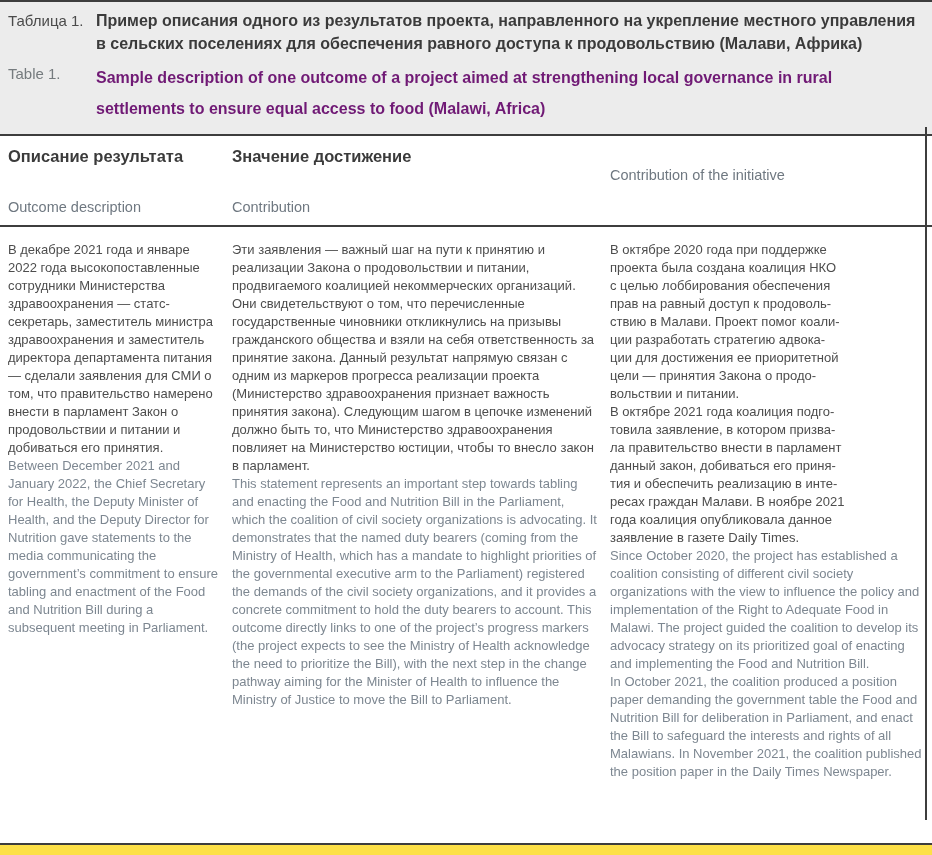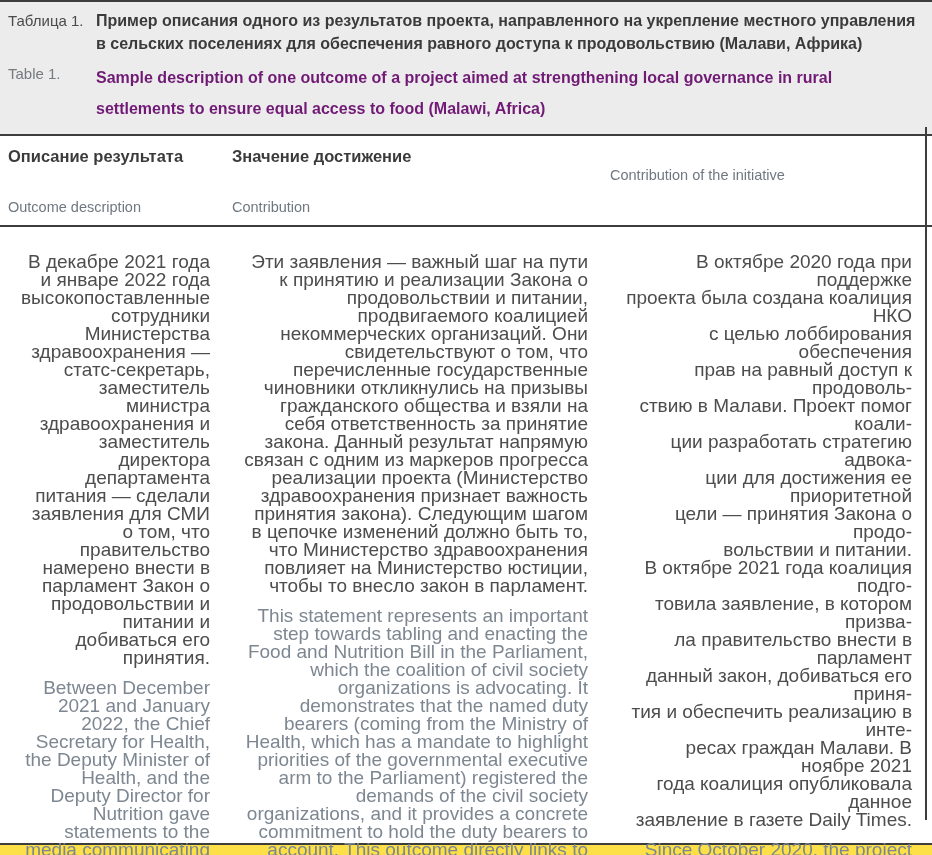--- a/index.html
+++ b/index.html
@@ -86,25 +86,24 @@
 
   
   .body-row {
     box-sizing: border-box;
     height: 616px;
     padding-top: 14px;
     align-items: start;
   }
   .body-cell { }
   .para {
-    margin: 12px;
-    font-size: 19px;
+    margin: 0;
+    font-size: 13px;
     line-height: 18px;
     white-space: pre-line;
-    text-align: right;
   }
   .para.ru { color: #4d4d4d; }
   .para.en { color: #7d8791; }
 
   
   .right-rule {
     position: absolute;
     left: 925px;
     top: 127px;
     width: 2px;

